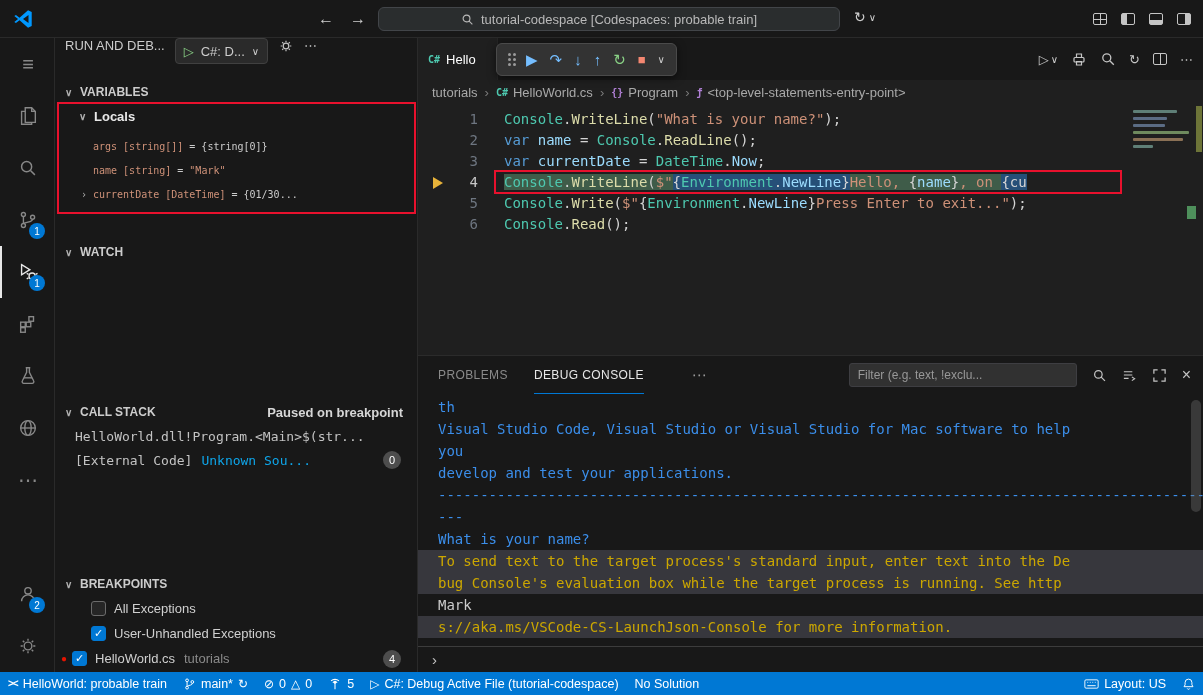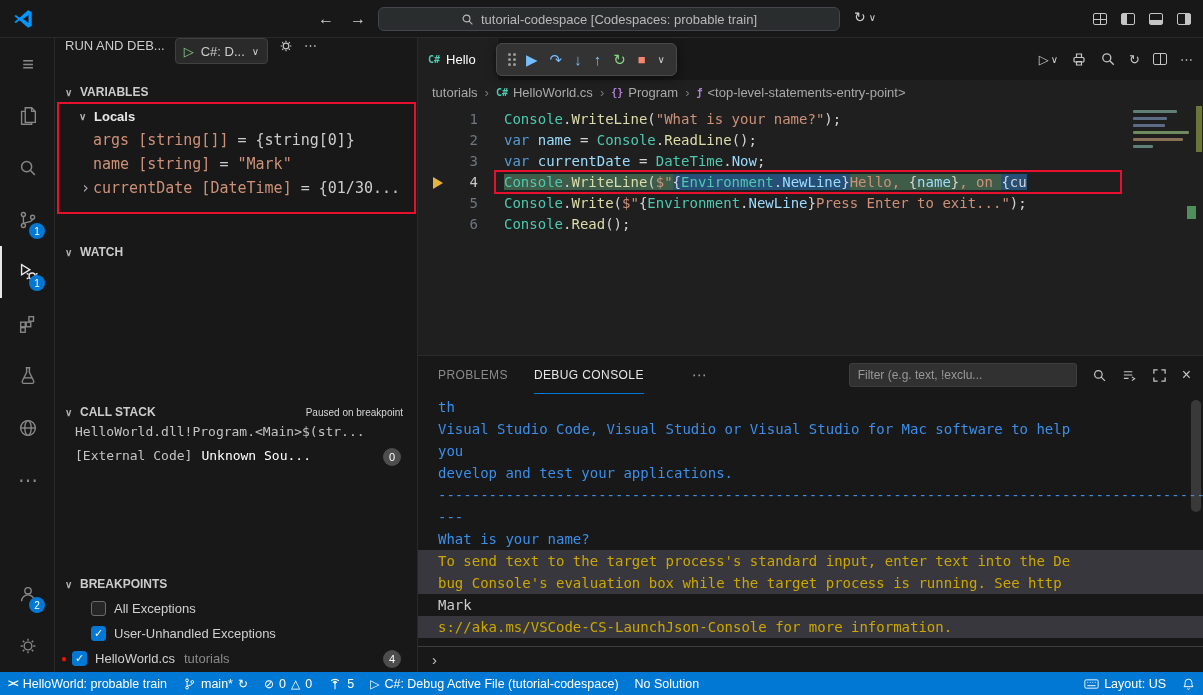--- a/index.html
+++ b/index.html
@@ -39,26 +39,26 @@
   .sidebar{width:363px;background:#181818;border-right:1px solid #2a2a2a;display:flex;flex-direction:column;overflow:hidden}
   .side-top{height:42px;display:flex;align-items:flex-start;padding:0 10px;gap:10px}
   .side-title{color:#cccccc;font-size:13px;white-space:nowrap}
   .cfg{display:flex;align-items:center;background:#2a2a2a;border:1px solid #404040;border-radius:4px;height:26px;padding:0 8px;gap:7px}
   .play{color:var(--play-green,#89d185);font-size:13px}
   .sec{overflow:hidden;display:flex;flex-direction:column}
   .sec-vars{height:160px}.sec-watch{height:160px}.sec-stack{height:172px}.sec-bp{flex:1}
   .sec-header{height:24px;display:flex;align-items:center;gap:5px;padding-left:10px;font-weight:700;font-size:12px;color:#cccccc}
   .sec-chev{color:#b0b0b0;font-size:10px;width:10px}
   .locals-row{height:24px;display:flex;align-items:center;gap:5px;padding-left:24px;font-weight:700;color:#e8e8e8}
-  .var-row{height:24px;display:flex;align-items:center;padding-left:40px;font-size:15px;white-space:pre}
+  .var-row{height:24px;display:flex;align-items:flex-end;padding-left:40px;font-size:10px;white-space:pre}
   .var-row .tw{width:12px;margin-left:-14px;color:#b0b0b0}
   .v-vn{color:#ce9178}.v-vv{color:#cccccc}
-  .cs-status{margin-left:auto;margin-right:14px;font-weight:400;color:#d6d6d6;font-size:10px}
-  .cs-row{height:24px;display:flex;align-items:flex-start;padding-left:20px;font-size:13px;color:#c3c3c3;white-space:pre}
-  .cs-sub{color:#ffffff;margin-left:9px}
+  .cs-status{margin-left:auto;margin-right:14px;font-weight:700;color:#d6d6d6;font-size:13px}
+  .cs-row{height:24px;display:flex;align-items:center;padding-left:20px;font-size:13px;color:#c3c3c3;white-space:pre}
+  .cs-sub{color:#0ea5e9;margin-left:9px}
   .pill{margin-left:auto;margin-right:16px;background:#4d4d4d;color:#fff;border-radius:9px;min-width:18px;height:18px;display:flex;align-items:center;justify-content:center;font-size:11px;padding:0 4px;font-family:"Liberation Sans",sans-serif}
   .bp-row{height:25px;display:flex;align-items:center;padding-left:36px;font-size:13px;color:#d0d0d0}
   .bp-row.has-dot{padding-left:6px}
   .bp-dot{color:var(--breakpoint-red,#e51400);font-size:10px;margin-right:5px}
   .cbx{width:15px;height:15px;border:1px solid #6b6b6b;border-radius:3px;background:#262626;display:inline-flex;align-items:center;justify-content:center;font-size:11px;color:#fff;margin-right:8px;flex:none}
   .cbx.on{background:var(--accent,#0078d4);border-color:var(--accent,#0078d4)}
   .bp-sub{color:#8a8a8a;margin-left:9px}
 
   
   .editor-region{flex:1;display:flex;flex-direction:column;min-width:0}

